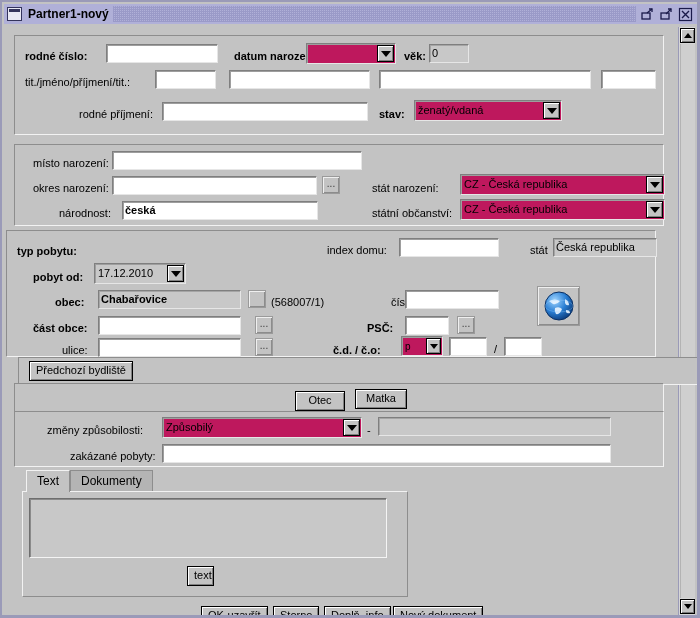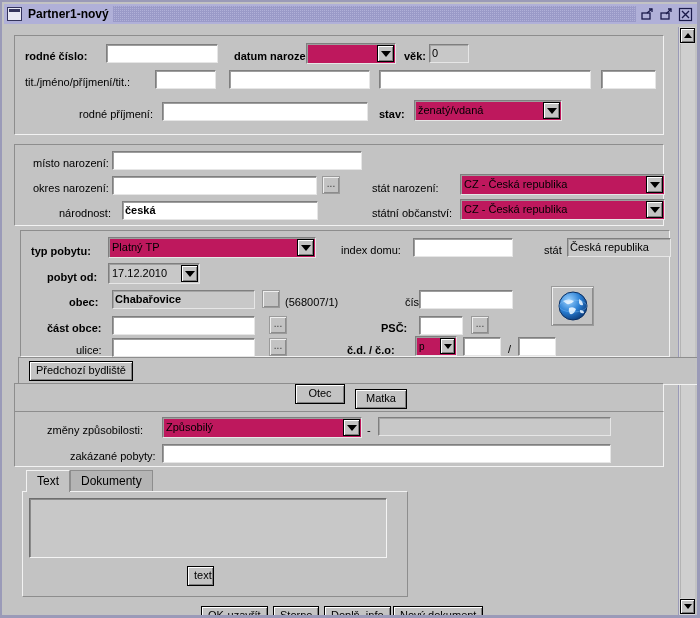--- a/index.html
+++ b/index.html
@@ -376,29 +376,23 @@
 
       <span class="lbl abs" style="left:357px; top:62px;">státní občanství:</span>
       <div class="combo abs" style="left:445px; top:54px; width:205px;">
         <span class="cval">CZ - Česká republika</span>
         <span class="carrow">
             <i></i>
           </span>
       </div>
     </div>
 
-    <div class="panel abs" style="left:16px; top:203px; width:650px; height:127px;padding-left:20px;">
+    <div class="panel abs" style="left:2px; top:203px; width:650px; height:127px;padding-left:20px;">
 
       <span class="lbl b abs" style="left:10px; top:14px;">typ pobytu:</span>
-      <div class="combo abs" style="left:87px; top:6px; width:208px;">
-        <span class="cval">Platný TP</span>
-        <span class="carrow">
-            <i></i>
-          </span>
-      </div>
 
       <span class="lbl abs" style="left:320px; top:13px;">index domu:</span>
       <div class="tfield abs" style="left:392px; top:7px; width:100px;"></div>
 
       <span class="lbl abs" style="left:523px; top:13px;">stát</span>
       <div class="tfield ro abs" style="left:546px; top:7px; width:104px;">Česká republika</div>
 
       <span class="lbl b abs" style="left:26px; top:40px;">pobyt od:</span>
       <div class="combo ro abs" style="left:87px; top:32px; width:92px;">
         <span class="cval">17.12.2010</span>
@@ -455,21 +449,21 @@
       <div class="tfield abs" style="left:442px; top:106px; width:38px;"></div>
       <span class="lbl abs" style="left:487px; top:112px;">/</span>
       <div class="tfield abs" style="left:497px; top:106px; width:38px;"></div>
     </div>
 
     <div class="panel abs" style="left:14px; top:330px; width:700px; height:28px;">
       <div class="btn abs" style="left:10px; top:3px;">Předchozí bydliště</div>
     </div>
 
     <div class="panel abs" style="left:10px; top:356px; width:650px; height:30px;">
-      <div class="btn abs" style="left:280px; top:0; width:50px;text-align:center;">Otec</div>
+      <div class="btn abs" style="left:280px; top:7px; width:50px;text-align:center;">Otec</div>
       <div class="btn abs" style="left:340px; top:5px; width:52px;">Matka</div>
     </div>
 
     <div class="panel abs" style="left:10px; top:384px; width:650px; height:56px;">
       <span class="lbl abs" style="left:32px; top:12px;">změny způsobilosti:</span>
       <div class="combo abs" style="left:147px; top:5px; width:200px;">
         <span class="cval">Způsobilý</span>
         <span class="carrow">
             <i></i>
           </span>

